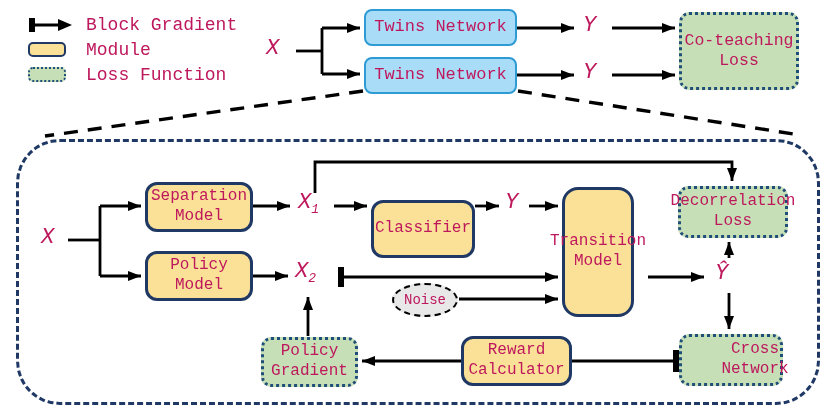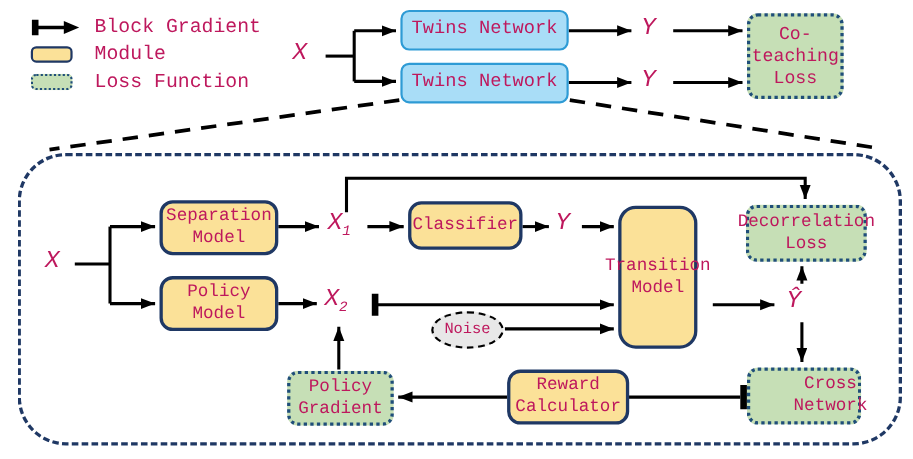--- a/index.html
+++ b/index.html
@@ -107,40 +107,40 @@
       <path d="M461,361 H362" marker-end="url(#ah)"></path>
       <path d="M308,336 V297" marker-end="url(#ah)"></path>
     </g>
   </svg>
 
   <span class="math" style="left:266px;top:36px;">X</span>
   <div class="box network" style="left:364px;top:9px;width:153px;height:37px;">Twins Network</div>
   <div class="box network" style="left:364px;top:57px;width:153px;height:37px;">Twins Network</div>
   <span class="math" style="left:583px;top:13px;">Y</span>
   <span class="math" style="left:583px;top:60px;">Y</span>
-  <div class="box loss" style="left:679px;top:12px;width:88px;height:78px;font-size:16.5px;">
+  <div class="box loss" style="left:679px;top:12px;width:120px;height:78px;font-size:16.5px;">
     <div>Co-teaching</div>
     <div>Loss</div>
   </div>
 
   <span class="math" style="left:41px;top:225px;">X</span>
 
   <div class="box module" style="left:145px;top:182px;width:108px;height:50px;">
     <div>Separation</div>
     <div>Model</div>
   </div>
   <div class="box module" style="left:145px;top:251px;width:108px;height:50px;">
     <div>Policy</div>
     <div>Model</div>
   </div>
 
   <span class="math" style="left:298px;top:190px;"><span>X</span><sub>1</sub></span>
   <span class="math" style="left:295px;top:259px;"><span>X</span><sub>2</sub></span>
 
-  <div class="box module" style="left:371px;top:183px;width:104px;height:44px;">Classifier</div>
+  <div class="box module" style="left:371px;top:200px;width:104px;height:58px;">Classifier</div>
 
   <span class="math" style="left:505px;top:190px;">Y</span>
 
   <div class="box module" style="left:562px;top:187px;width:72px;height:130px;border-radius:16px;">
     <div>Transition</div>
     <div>Model</div>
   </div>
 
   <div class="noise">Noise</div>
 

